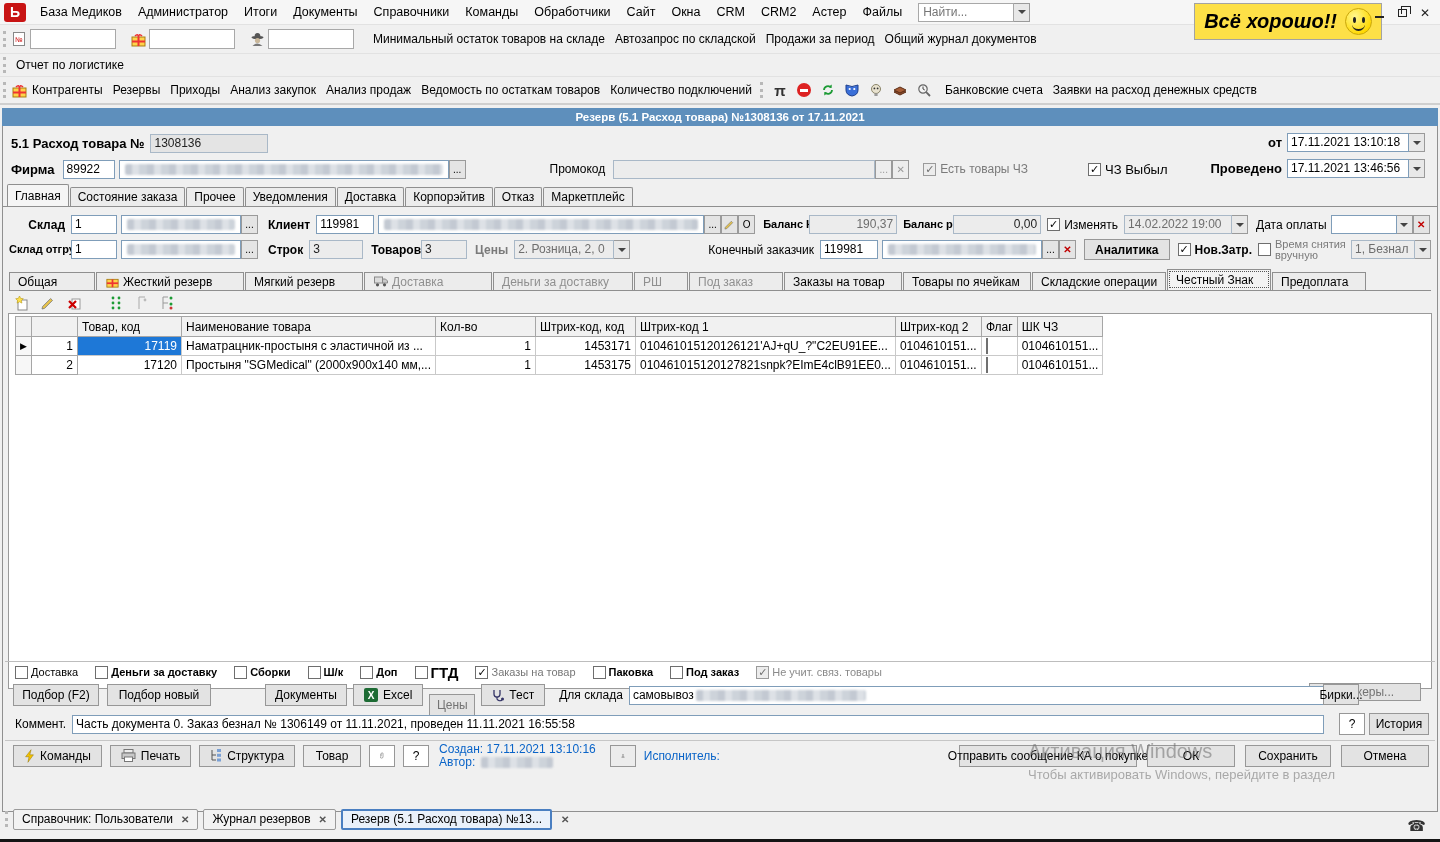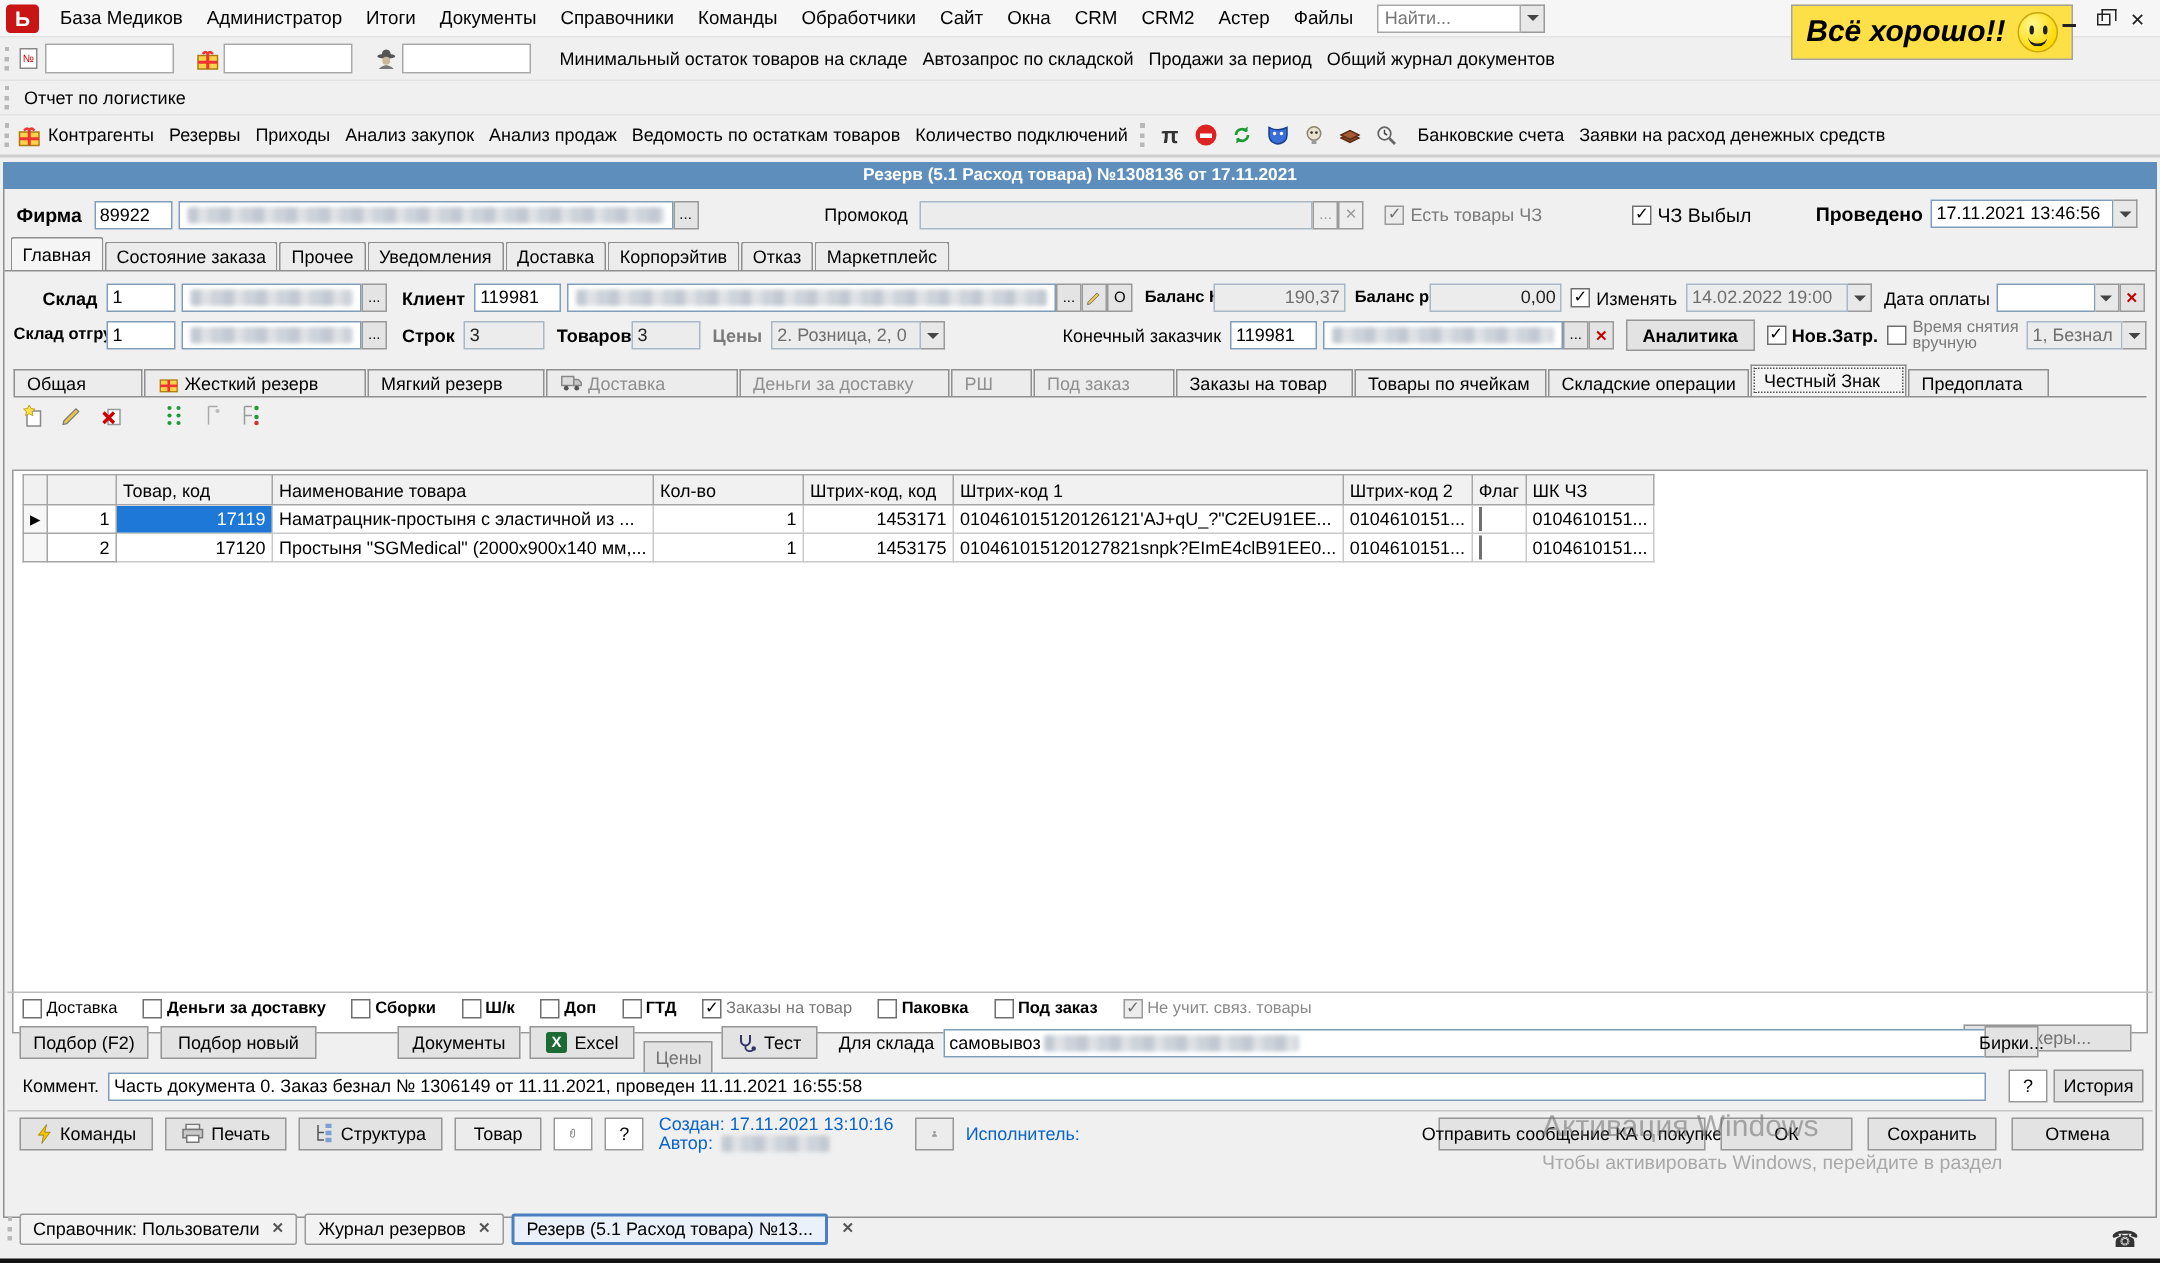--- a/index.html
+++ b/index.html
@@ -282,20 +282,31 @@
   <span class="wc">✕</span>
 </div>
 
 <div id="bluebar">
   <span>Резерв (5.1 Расход товара) №1308136 от 17.11.2021</span>
 </div>
 
 <div id="docframe">
 
   <div id="hdr">
+    <div class="hdrrow">
+      <span class="lbl" style="font-size:13px;">5.1 Расход товара №</span>
+      <span class="inp dis ml6" style="width:118px;background:#e4e4e4;color:#222;">1308136</span>
+      <span class="right-abs">
+        <span class="lbl" style="font-size:13px;">от</span>
+        <span class="combo">
+          <span class="inp" style="width:122px;">17.11.2021 13:10:18</span>
+          <span class="dd"></span>
+        </span>
+      </span>
+    </div>
     <div class="hdrrow">
       <span class="lbl" style="font-size:13px;">Фирма</span>
       <span class="inp ml8" style="width:52px;">89922</span>
       <span class="inp ml4 row" style="width:330px;">
           <span class="redacted"></span>
         </span>
       <span class="sbtn">...</span>
       <span class="ml24" style="width:60px;"></span>
       <span>Промокод</span>
       <span class="inp dis ml8" style="width:262px;"></span>
@@ -562,21 +573,21 @@
       <span class="chkwrap">
           <span class="chk"></span>
           <span style="font-size:11px;font-weight:bold;">Ш/к</span>
         </span>
       <span class="chkwrap">
           <span class="chk"></span>
           <span style="font-size:11px;font-weight:bold;">Доп</span>
         </span>
       <span class="chkwrap">
           <span class="chk"></span>
-          <span style="font-size:11px;font-weight:bold;">ГТД</span>
+          <span style="font-size:15px;font-weight:bold;">ГТД</span>
         </span>
       <span class="chkwrap">
           <span class="chk">✓</span>
           <span style="font-size:11px;color:#777;">Заказы на товар</span>
         </span>
       <span class="chkwrap">
           <span class="chk"></span>
           <span style="font-size:11px;font-weight:bold;">Паковка</span>
         </span>
       <span class="chkwrap">

